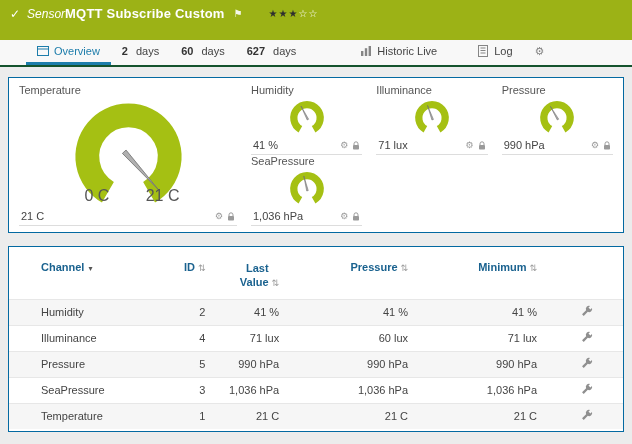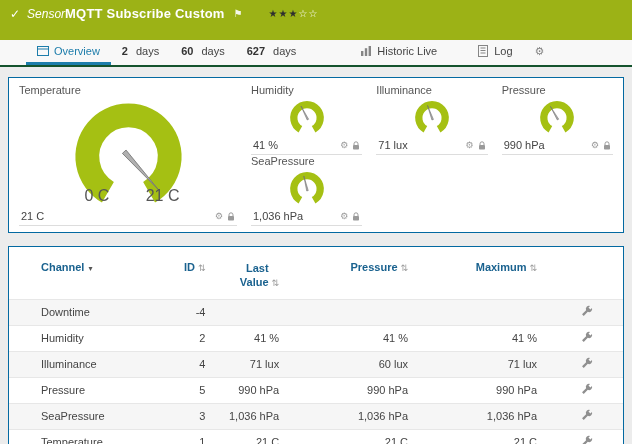--- a/index.html
+++ b/index.html
@@ -259,35 +259,25 @@
           <col style="width:21%">
             <col style="width:21%">
             <col style="width:14%">
         </colgroup>
         <thead>
           <tr>
             <th class="c-channel"><span>Channel</span><span class="dropdown uglyph">▾</span></th>
             <th class="num"><span>ID</span><span class="sort uglyph">⇅</span></th>
             <th class="num"><span class="th-wrap">Last Value</span><span class="sort uglyph">⇅</span></th>
             <th class="num"><span>Pressure</span><span class="sort uglyph">⇅</span></th>
-            <th class="num"><span>Maximum</span><span class="sort uglyph">⇅</span></th>
+            <th class="num"><span>Minimum</span><span class="sort uglyph">⇅</span></th>
             <th class="tools"></th>
           </tr>
         </thead>
         <tbody>
-          <tr>
-            <td class="c-channel">Downtime</td>
-            <td class="num">-4</td>
-            <td class="num"></td>
-            <td class="num"></td>
-            <td class="num"></td>
-            <td class="tools"><svg class="wrench" width="13" height="13" viewBox="0 0 14 14">
-                  <path fill="#8f8f8f" d="M12.9 3.1a3.4 3.4 0 0 1-4.5 4.3L4 11.8 2.2 10l4.4-4.4A3.4 3.4 0 0 1 10.9 1L9.1 2.8l2.1 2.1 1.7-1.8z"></path>
-                </svg></td>
-          </tr>
           <tr>
             <td class="c-channel">Humidity</td>
             <td class="num">2</td>
             <td class="num">41 %</td>
             <td class="num">41 %</td>
             <td class="num">41 %</td>
             <td class="tools"><svg class="wrench" width="13" height="13" viewBox="0 0 14 14">
                   <path fill="#8f8f8f" d="M12.9 3.1a3.4 3.4 0 0 1-4.5 4.3L4 11.8 2.2 10l4.4-4.4A3.4 3.4 0 0 1 10.9 1L9.1 2.8l2.1 2.1 1.7-1.8z"></path>
                 </svg></td>
           </tr>

